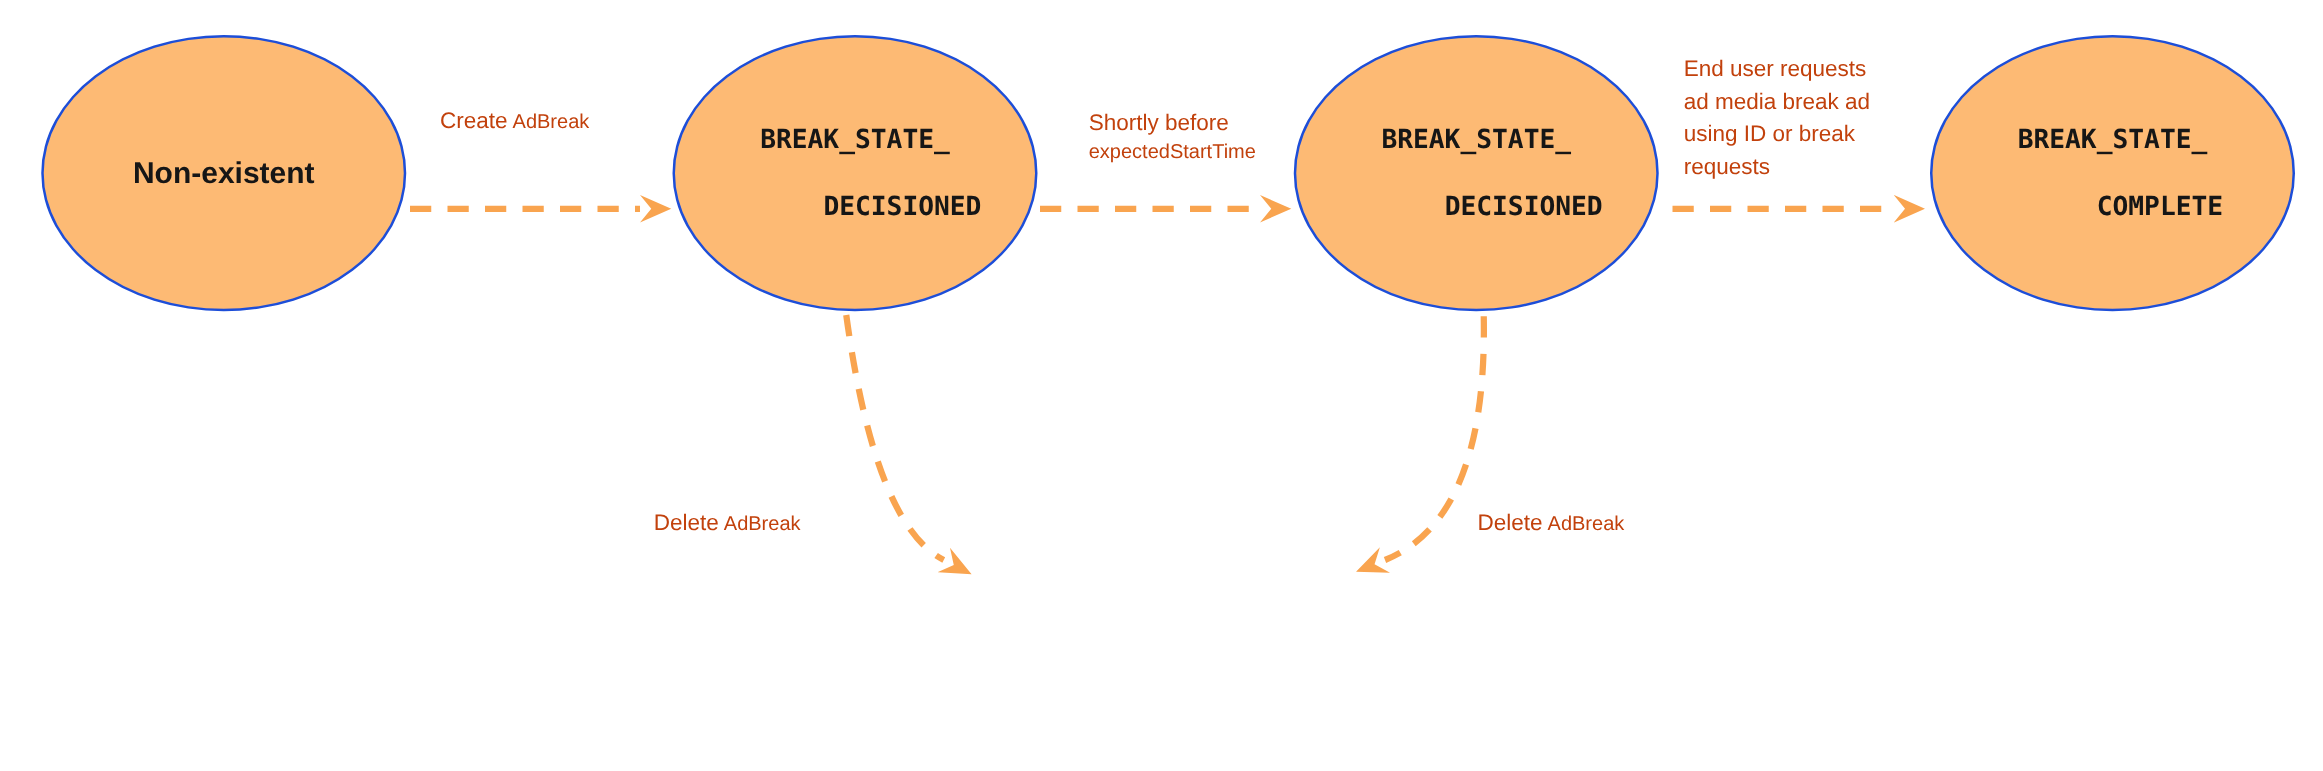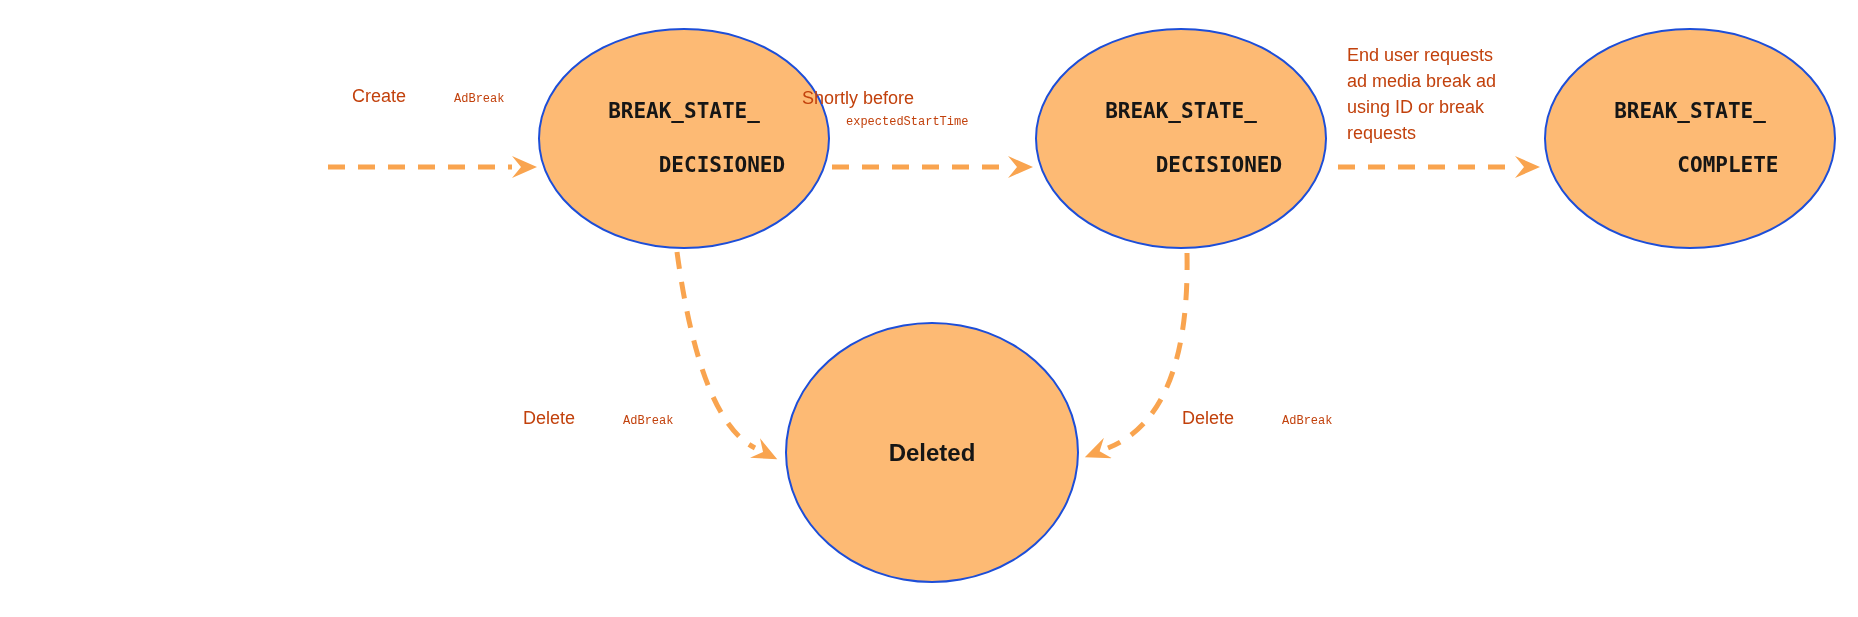--- a/index.html
+++ b/index.html
@@ -47,21 +47,21 @@
     white-space: pre;
   }
   .edge-label {
     position: absolute;
     font-size: 18px;
     line-height: 24px;
     color: #c2410c;
     white-space: nowrap;
   }
   .edge-label .plain { font-family: "Liberation Sans", sans-serif; margin-right: 4px; }
-  .edge-label .code  { font-family: Liberation Mono, monospace; font-size: 12px; margin-left: 44px; }
+  .edge-label .code  { font-family: Liberation Sans, sans-serif; font-size: 16px; }
   .edge-label.multiline { line-height: 26px; }
 </style>
 </head>
 <body>
 
 <div class="canvas">
 
   <svg class="edges" viewBox="0 0 1858 617">
     <defs>
       <marker id="ah" markerUnits="userSpaceOnUse" markerWidth="26" markerHeight="22" viewBox="0 0 26 22" refX="0" refY="11" orient="auto">
@@ -73,45 +73,45 @@
 
     <path d="M832,167 L1008,167" stroke="#f9a44f" stroke-width="5" fill="none" stroke-dasharray="17 13" marker-end="url(#ah)"></path>
 
     <path d="M1338,167 L1515,167" stroke="#f9a44f" stroke-width="5" fill="none" stroke-dasharray="17 13" marker-end="url(#ah)"></path>
 
     <path d="M677,252 Q700,420 755,448" stroke="#f9a44f" stroke-width="5" fill="none" stroke-dasharray="17 13" marker-end="url(#ah)"></path>
 
     <path d="M1187,253 Q1190,415 1108,448" stroke="#f9a44f" stroke-width="5" fill="none" stroke-dasharray="17 13" marker-end="url(#ah)"></path>
   </svg>
 
+  <div class="node" style="left:33px; top:28px; width:292px; height:221px;">
+    <span class="plain-name">Non-existent</span>
+  </div>
 
   <div class="node" style="left:538px; top:28px; width:292px; height:221px;">
     <span class="code-name"><span>BREAK_STATE_</span><br>
       <span>DECISIONED</span></span>
   </div>
 
   <div class="node" style="left:1035px; top:28px; width:292px; height:221px;">
     <span class="code-name"><span>BREAK_STATE_</span><br>
       <span>DECISIONED</span></span>
   </div>
 
   <div class="node" style="left:1544px; top:28px; width:292px; height:221px;">
     <span class="code-name"><span>BREAK_STATE_</span><br>
       <span>COMPLETE</span></span>
   </div>
 
-  <div class="node" style="left:785px; top:322px; width:294px; height:261px;">
-    <span class="plain-name">Deleted</span>
-  </div>
 
   <div class="edge-label" style="left:352px; top:84px;">
     <span class="plain">Create</span><span class="code">AdBreak</span>
   </div>
 
-  <div class="edge-label" style="left:802px; top:86px;">
+  <div class="edge-label" style="left:871px; top:86px;">
     <div class="plain">Shortly before</div>
     <div class="code">expectedStartTime</div>
   </div>
 
   <div class="edge-label multiline" style="left:1347px; top:42px;">
     <div class="plain">End user requests</div>
     <div class="plain">ad media break ad</div>
     <div class="plain">using ID or break</div>
     <div class="plain">requests</div>
   </div>

